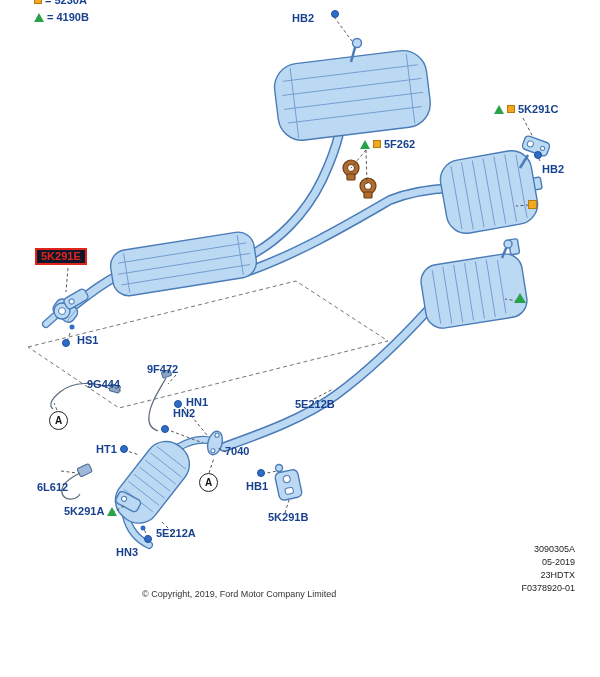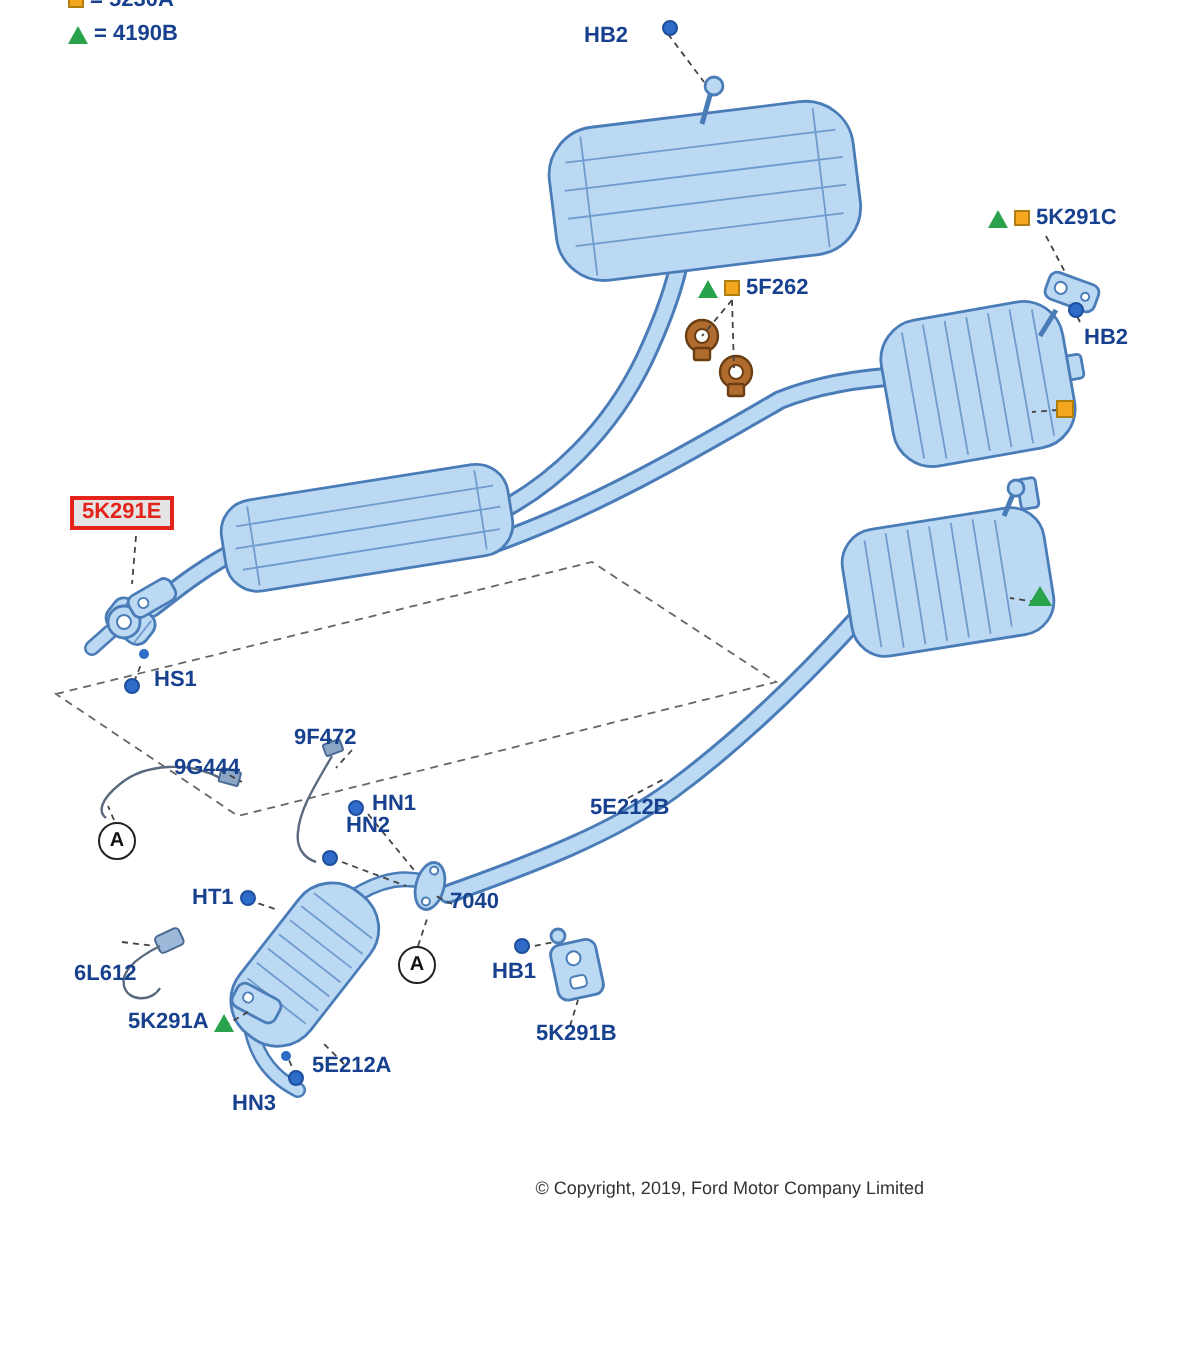--- a/index.html
+++ b/index.html
@@ -2,35 +2,35 @@
 <html><head>
 <meta charset="utf-8">
 <style>
   html,body{margin:0;padding:0;background:#fff;}
   .stage{position:relative;width:600px;height:601px;background:#fff;overflow:hidden;
          font-family:"Liberation Sans",sans-serif;}
   .stage svg{position:absolute;left:0;top:0;}
   .lbl{position:absolute;font:bold 11px "Liberation Sans",sans-serif;color:#17418e;white-space:nowrap;z-index:3;}
   .lbl-inline{font:bold 11px "Liberation Sans",sans-serif;color:#17418e;white-space:nowrap;}
   .row{position:absolute;display:flex;align-items:center;gap:3px;z-index:3;}
-  .hl{color:#e3241b;border:2px solid #e3241b;padding:0 4px 1px 4px;background:#e5e5e5;}
+  .hl{color:#e3241b;border:2px solid #e3241b;padding:0 4px 1px 4px;background:#0f172a;}
   .dot{position:absolute;width:8px;height:8px;border-radius:50%;background:#2e6cc8;
        border:1px solid #1d4f9e;box-sizing:border-box;z-index:3;}
   .tri{display:inline-block;width:0;height:0;border-left:5px solid transparent;
        border-right:5px solid transparent;border-bottom:9px solid #29a24b;}
   .tri-abs{position:absolute;width:0;height:0;border-left:6px solid transparent;
        border-right:6px solid transparent;border-bottom:10px solid #29a24b;z-index:3;}
   .sq{display:inline-block;width:8px;height:8px;background:#f4a71e;border:1px solid #b07d10;box-sizing:border-box;}
   .sq-abs{position:absolute;width:9px;height:9px;background:#f4a71e;border:1px solid #b07d10;box-sizing:border-box;z-index:3;}
   .viewA{position:absolute;width:17px;height:17px;border:1.5px solid #222;border-radius:50%;
        background:#fff;color:#111;font:bold 10px "Liberation Sans",sans-serif;
        display:flex;align-items:center;justify-content:center;z-index:3;}
   .stamp{position:absolute;left:500px;top:543px;width:75px;text-align:right;
        font:9px "Liberation Sans",sans-serif;color:#222;line-height:13px;z-index:3;}
-  .copyright{position:absolute;left:152px;top:589px;width:310px;text-align:right;
+  .copyright{position:absolute;left:142px;top:589px;width:310px;text-align:left;
        font:9px "Liberation Sans",sans-serif;color:#333;z-index:3;}
   
   .part{fill:#bcd9f4;stroke:#4a7cb8;stroke-width:1.4;}
   .rib{stroke:#6f9bcd;stroke-width:0.9;fill:none;}
   .pO{fill:none;stroke:#4a7cb8;stroke-width:10;stroke-linecap:round;}
   .pI{fill:none;stroke:#bcd9f4;stroke-width:7;stroke-linecap:round;}
   .pOs{fill:none;stroke:#4a7cb8;stroke-width:8;stroke-linecap:round;}
   .pIs{fill:none;stroke:#bcd9f4;stroke-width:5.5;stroke-linecap:round;}
   .wire{fill:none;stroke:#5a6a7e;stroke-width:1.2;}
   .dash{fill:none;stroke:#444;stroke-width:0.9;stroke-dasharray:3 2.5;}
@@ -192,21 +192,21 @@
     <span class="lbl-inline">= 5230A</span>
   </div>
   <div class="row" style="left:34px;top:11px">
     <span class="tri"></span>
     <span class="lbl-inline">= 4190B</span>
   </div>
 
   <div class="lbl" style="left:292px;top:12px">HB2</div>
   <span class="dot" style="left:331px;top:10px"></span>
 
-  <div class="row" style="left:349px;top:138px">
+  <div class="row" style="left:360px;top:138px">
     <span class="tri"></span>
     <span class="sq"></span>
     <span class="lbl-inline">5F262</span>
   </div>
 
   <div class="row" style="left:494px;top:103px">
     <span class="tri"></span>
     <span class="sq"></span>
     <span class="lbl-inline">5K291C</span>
   </div>
@@ -245,16 +245,22 @@
 
   <span class="dot" style="left:144px;top:535px"></span>
   <div class="lbl" style="left:116px;top:546px">HN3</div>
   <div class="lbl" style="left:156px;top:527px">5E212A</div>
 
   <span class="dot" style="left:257px;top:469px"></span>
   <div class="lbl" style="left:246px;top:480px">HB1</div>
   <div class="lbl" style="left:268px;top:511px">5K291B</div>
   <div class="lbl" style="left:295px;top:398px">5E212B</div>
 
+  <div class="stamp">
+    <div>3090305A</div>
+    <div>05-2019</div>
+    <div>23HDTX</div>
+    <div>F0378920-01</div>
+  </div>
 
   <div class="copyright">© Copyright, 2019, Ford Motor Company Limited</div>
 
 </div>
 
 </body></html>

